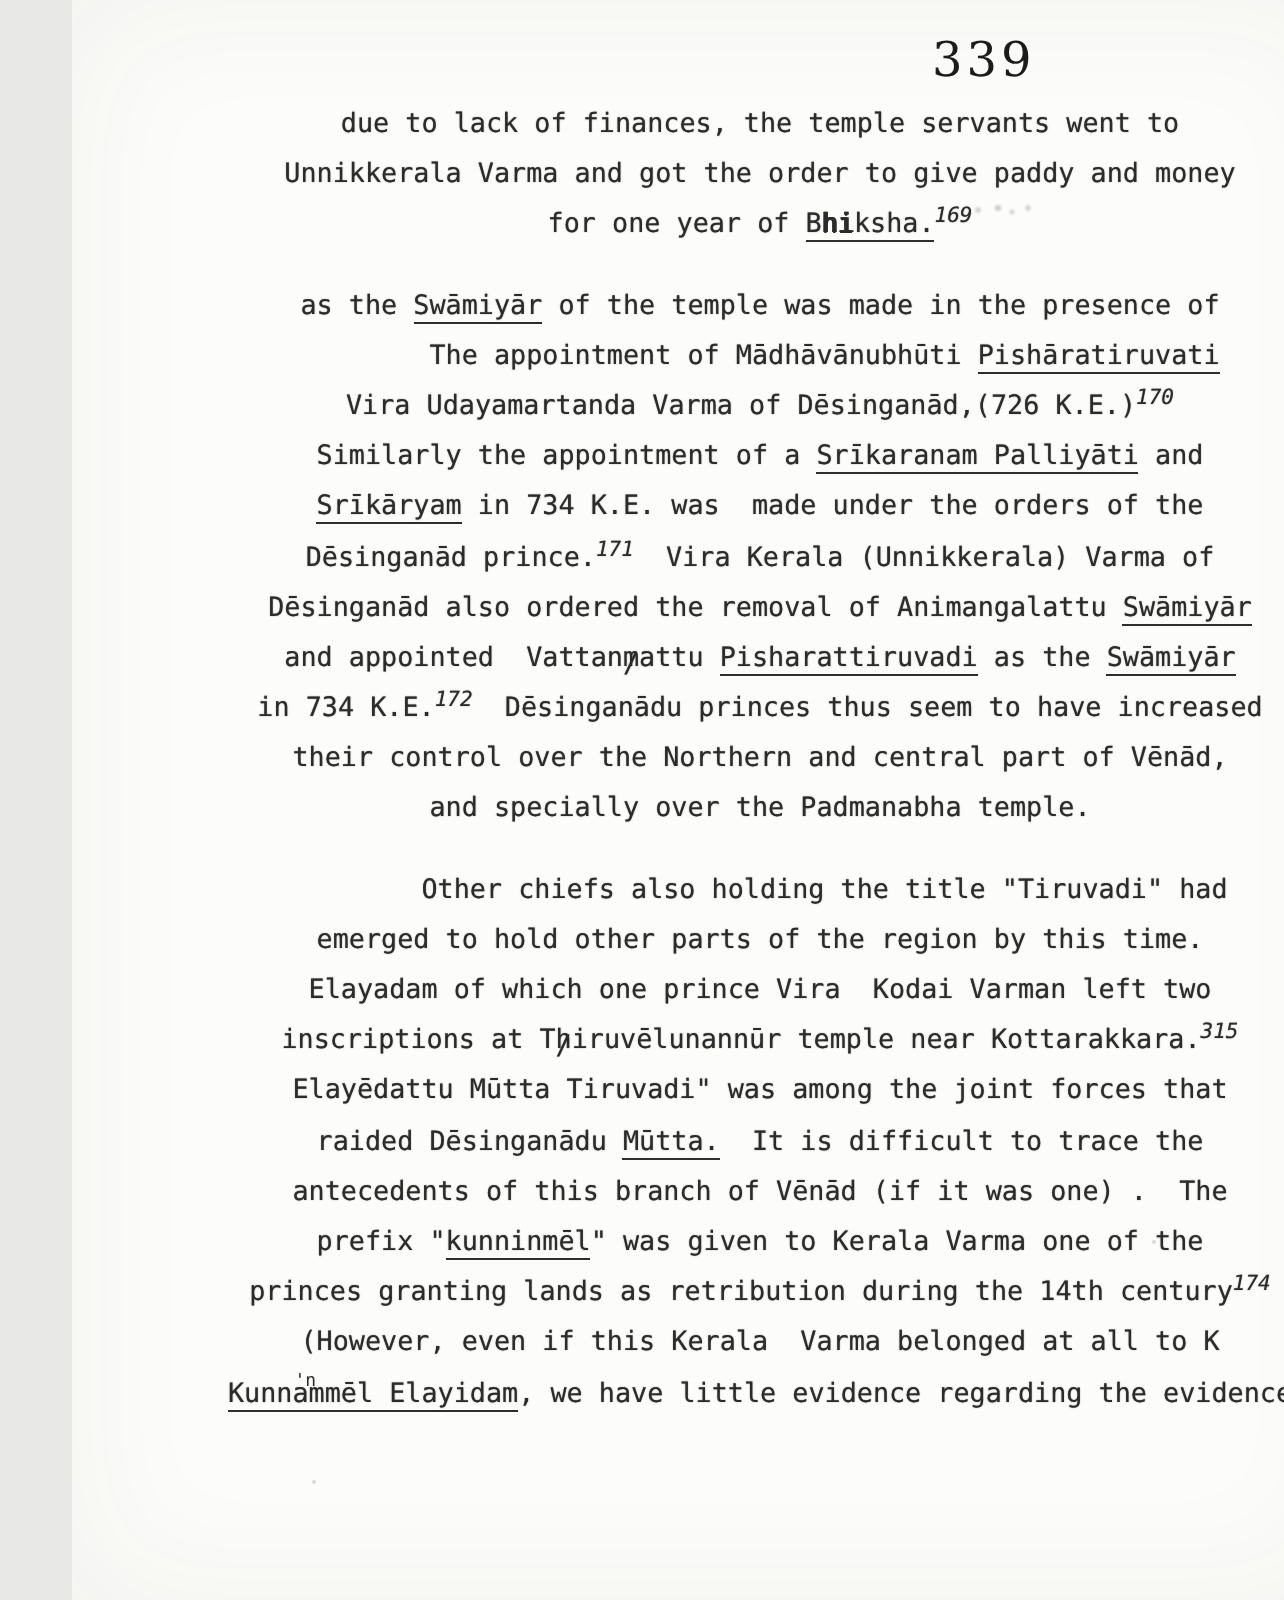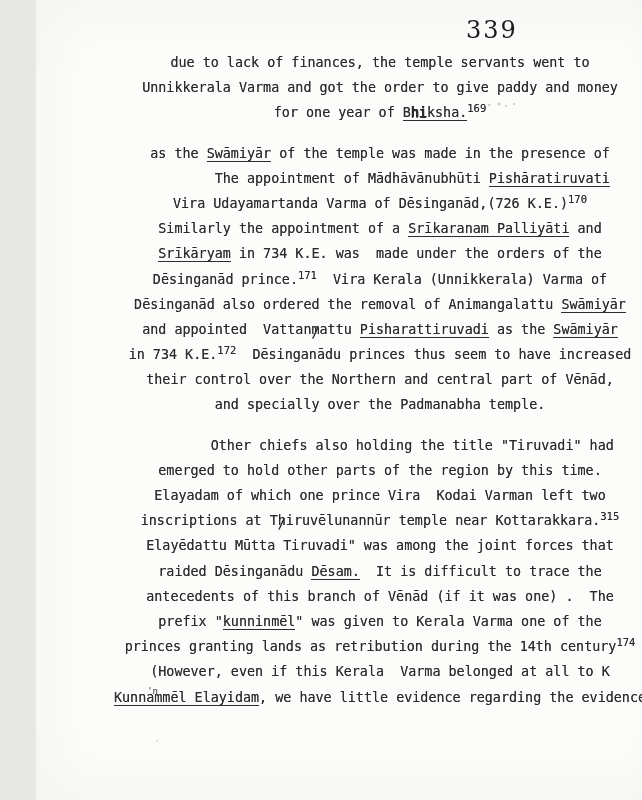--- a/index.html
+++ b/index.html
@@ -36,20 +36,21 @@
     line-height:22px;
     text-align:center;
   }
   .seg{position:relative;}
   .u{border-bottom:1.3px solid #2e2e2e;}
   .sup{
     font-size:10.5px;
     position:relative;
     top:-5px;
     border-bottom:none;
+    font-style:italic;
   }
   .blot{
     text-shadow:0.7px 0 currentColor,-0.4px 0 currentColor,0 0.5px currentColor;
   }
   .ov-overlay{
     position:absolute;
     left:0;top:0;
     pointer-events:none;
   }
   .ins{
@@ -104,21 +105,21 @@
         <div class="line"><span class="seg">in 734 K.E.</span><span class="seg sup">172</span><span class="seg">  Dēsinganādu princes thus seem to have increased</span></div>
         <div class="line"><span class="seg">their control over the Northern and central part of Vēnād,</span></div>
         <div class="line"><span class="seg">and specially over the Padmanabha temple.</span></div>
       </div>
       <div class="para">
         <div class="line"><span class="seg">        Other chiefs also holding the title "Tiruvadi" had</span></div>
         <div class="line"><span class="seg">emerged to hold other parts of the region by this time.</span></div>
         <div class="line"><span class="seg">Elayadam of which one prince Vira  Kodai Varman left two</span></div>
         <div class="line"><span class="seg">inscriptions at T</span><span class="seg">h<span class="ov-overlay">/</span></span><span class="seg">iruvēlunannūr temple near Kottarakkara.</span><span class="seg sup">315</span></div>
         <div class="line"><span class="seg">Elayēdattu Mūtta Tiruvadi" was among the joint forces that</span></div>
-        <div class="line"><span class="seg">raided Dēsinganādu </span><span class="seg u">Dēsam.</span><span class="seg">  It is difficult to trace the</span></div>
+        <div class="line"><span class="seg">raided Dēsinganādu </span><span class="seg u">Mūtta.</span><span class="seg">  It is difficult to trace the</span></div>
         <div class="line"><span class="seg">antecedents of this branch of Vēnād (if it was one) .  The</span></div>
         <div class="line"><span class="seg">prefix "</span><span class="seg u">kunninmēl</span><span class="seg">" was given to Kerala Varma one of the</span></div>
         <div class="line"><span class="seg">princes granting lands as retribution during the 14th century</span><span class="seg sup">174</span></div>
         <div class="line"><span class="seg">(However, even if this Kerala  Varma belonged at all to K</span></div>
         <div class="line"><span class="seg u">Kunn</span><span class="seg u">a<span class="ins">'n</span></span><span class="seg u">mmēl Elayidam</span><span class="seg">, we have little evidence regarding the evidence</span></div>
       </div>
     </div>
 </div>
 
 </body></html>

